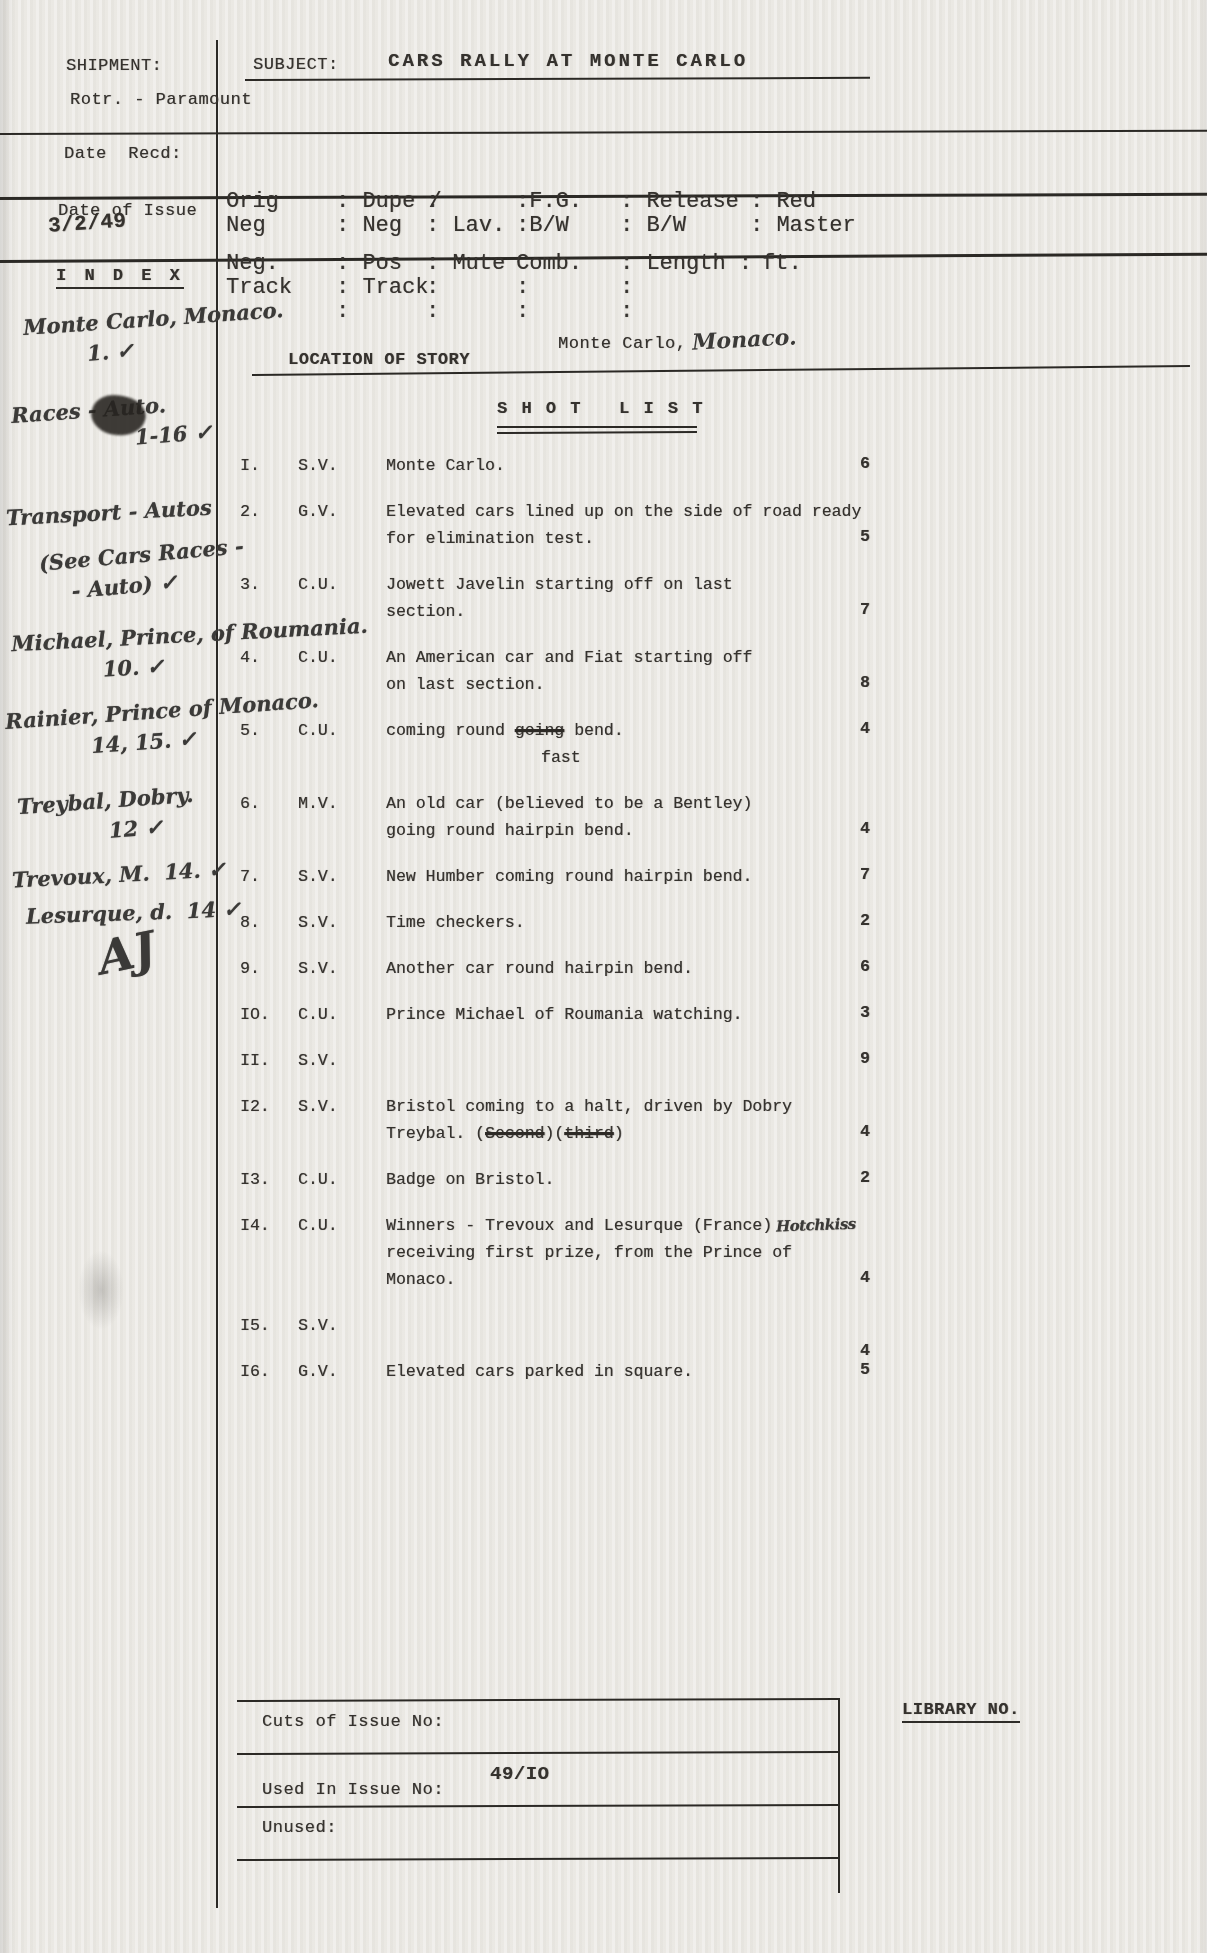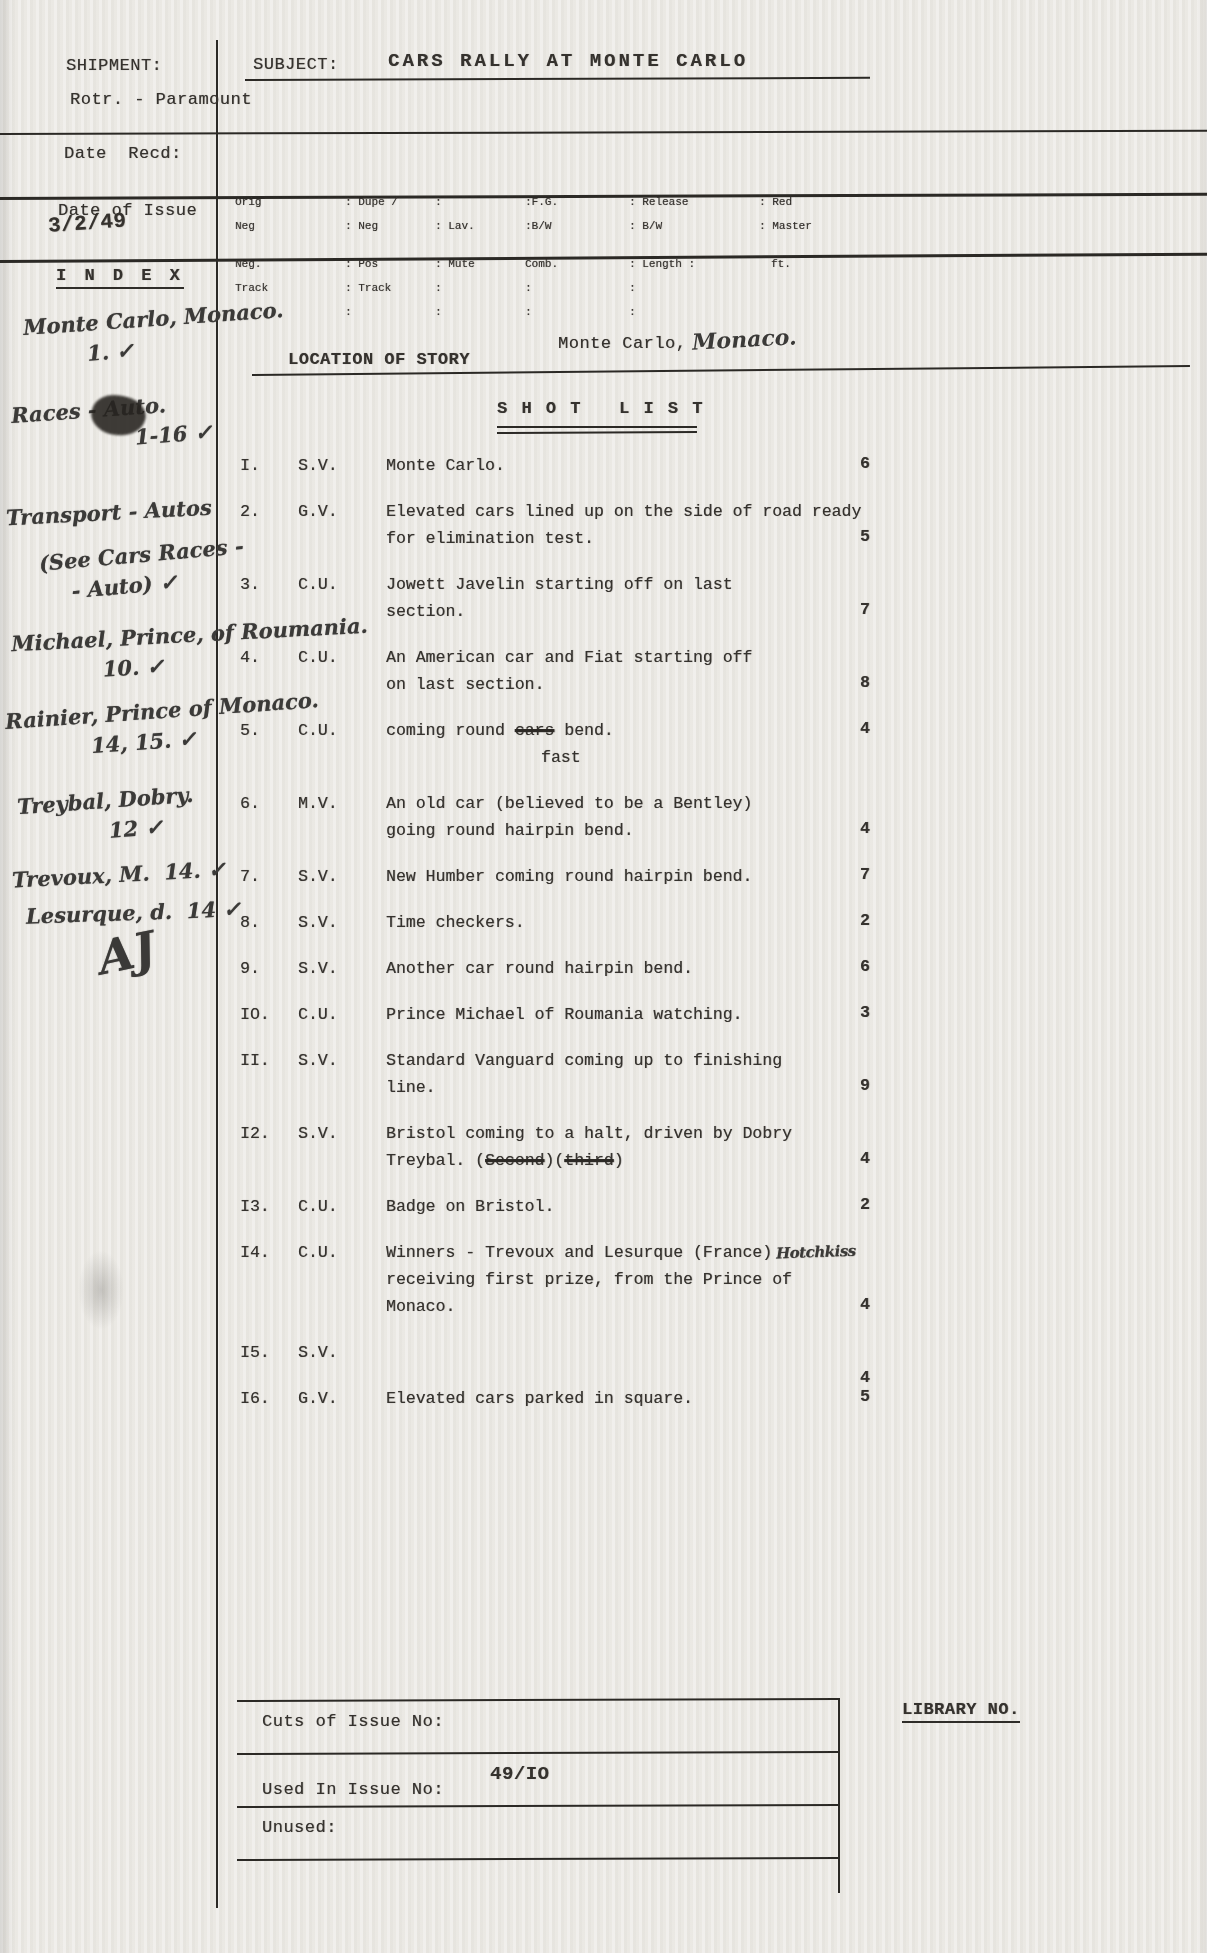--- a/index.html
+++ b/index.html
@@ -24,22 +24,22 @@
   }
   .bold{font-weight:bold;}
   .underl{border-bottom:2px solid #2f2d29;padding-bottom:2px;}
   .hr{position:absolute;height:2px;background:#2b2925;transform-origin:left center;}
   .vline{position:absolute;width:2px;background:#2b2925;}
 
   
   .doc-title{font-size:19px;font-weight:bold;letter-spacing:3px;}
 
   
-  .fcol{position:absolute;font-size:11px;line-height:24px;white-space:pre;
-        text-shadow:0.4px 0.4px 0.7px rgba(45,40,35,0.5);margin-left:9px;}
+  .fcol{position:absolute;font-size:22px;line-height:24px;white-space:pre;
+        text-shadow:0.4px 0.4px 0.7px rgba(45,40,35,0.5);}
   .date-scrawl{font-size:21px;font-weight:bold;transform:rotate(-4deg);}
 
   
   .hand, .index-entry{
     font-family:"DejaVu Serif","Liberation Serif",serif;
     font-style:italic;font-weight:bold;color:#3b3a38;
   }
   #index-entries{position:absolute;left:6px;top:298px;width:320px;z-index:3;}
   .index-entry{position:absolute;font-size:21px;line-height:30px;white-space:pre;
                text-shadow:0 0 1px rgba(50,48,46,0.6);}
@@ -194,21 +194,21 @@
         <div class="shot-desc">
           <div class="shot-line"><span>An American car and Fiat starting off</span></div>
           <div class="shot-line"><span>on last section.</span></div>
         </div>
         <div class="shot-footage" style="bottom: 2px;">8</div>
       </div>
       <div class="shot-row">
         <div class="shot-no">5.</div>
         <div class="shot-type">C.U.</div>
         <div class="shot-desc">
-          <div class="shot-line"><span>coming round </span><span class="strike">cars</span><span> bend.</span></div>
+          <div class="shot-line"><span>coming round </span><span class="strike">going</span><span> bend.</span></div>
           <div class="shot-line" style="padding-left: 155px;"><span>fast</span></div>
         </div>
         <div class="shot-footage" style="bottom: 29px;">4</div>
       </div>
       <div class="shot-row">
         <div class="shot-no">6.</div>
         <div class="shot-type">M.V.</div>
         <div class="shot-desc">
           <div class="shot-line"><span>An old car (believed to be a Bentley)</span></div>
           <div class="shot-line"><span>going round hairpin bend.</span></div>
@@ -243,24 +243,20 @@
         <div class="shot-no">IO.</div>
         <div class="shot-type">C.U.</div>
         <div class="shot-desc">
           <div class="shot-line"><span>Prince Michael of Roumania watching.</span></div>
         </div>
         <div class="shot-footage" style="bottom: 2px;">3</div>
       </div>
       <div class="shot-row">
         <div class="shot-no">II.</div>
         <div class="shot-type">S.V.</div>
-        <div class="shot-desc">
-          <div class="shot-line"><span>Standard Vanguard coming up to finishing</span></div>
-          <div class="shot-line"><span>line.</span></div>
-        </div>
         <div class="shot-footage" style="bottom: 2px;">9</div>
       </div>
       <div class="shot-row">
         <div class="shot-no">I2.</div>
         <div class="shot-type">S.V.</div>
         <div class="shot-desc">
           <div class="shot-line"><span>Bristol coming to a halt, driven by Dobry</span></div>
           <div class="shot-line"><span>Treybal. (</span><span class="strike">Second</span><span>)(</span><span class="strike">third</span><span>)</span></div>
         </div>
         <div class="shot-footage" style="bottom: 2px;">4</div>

